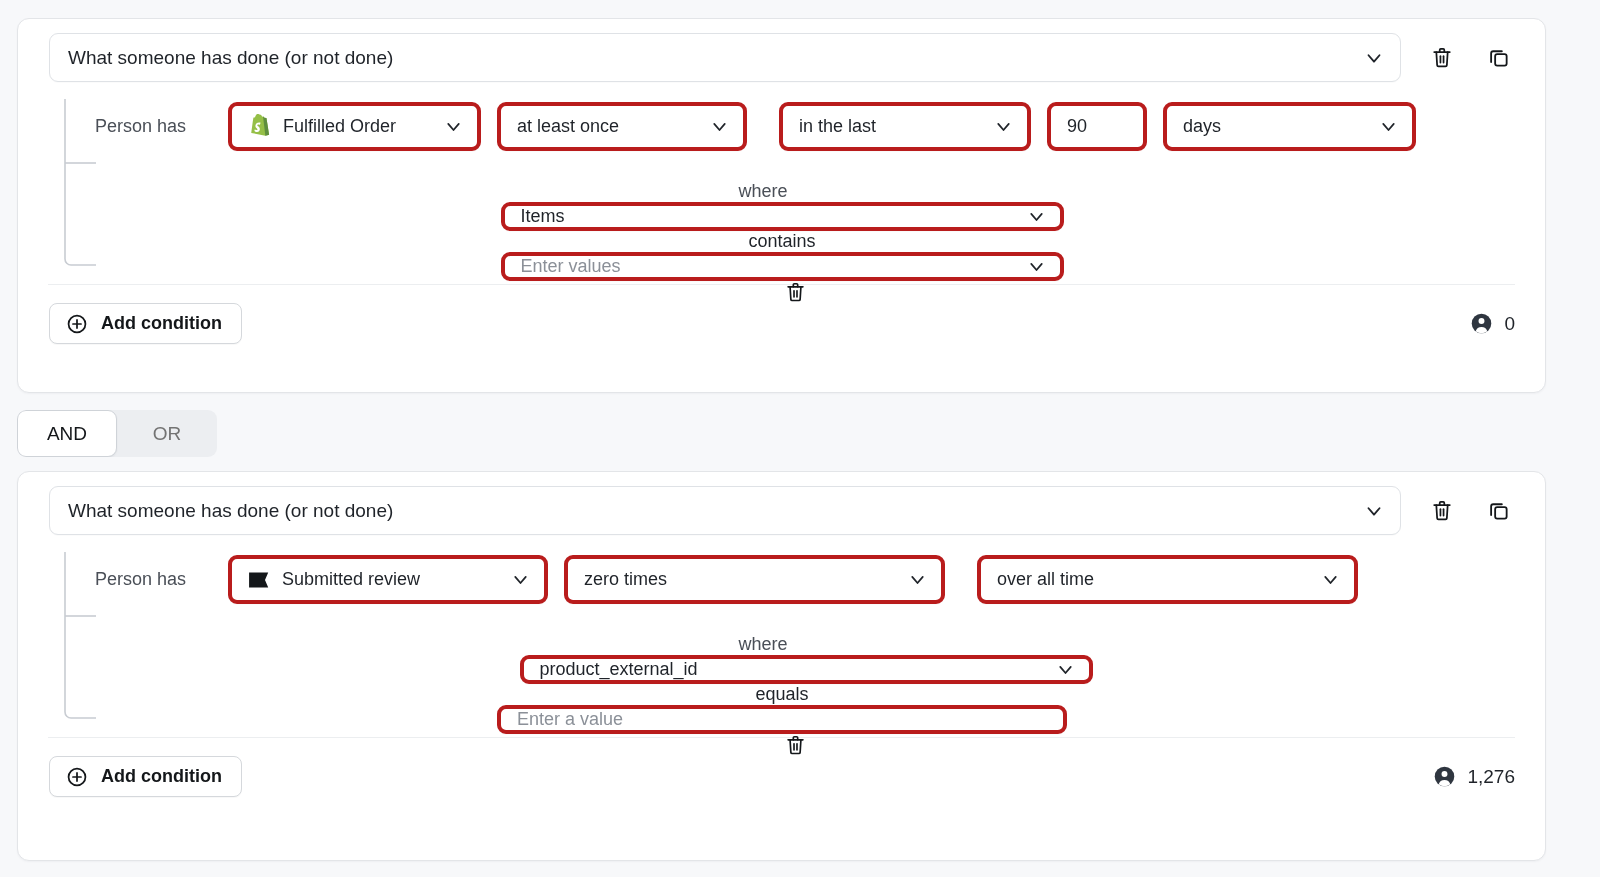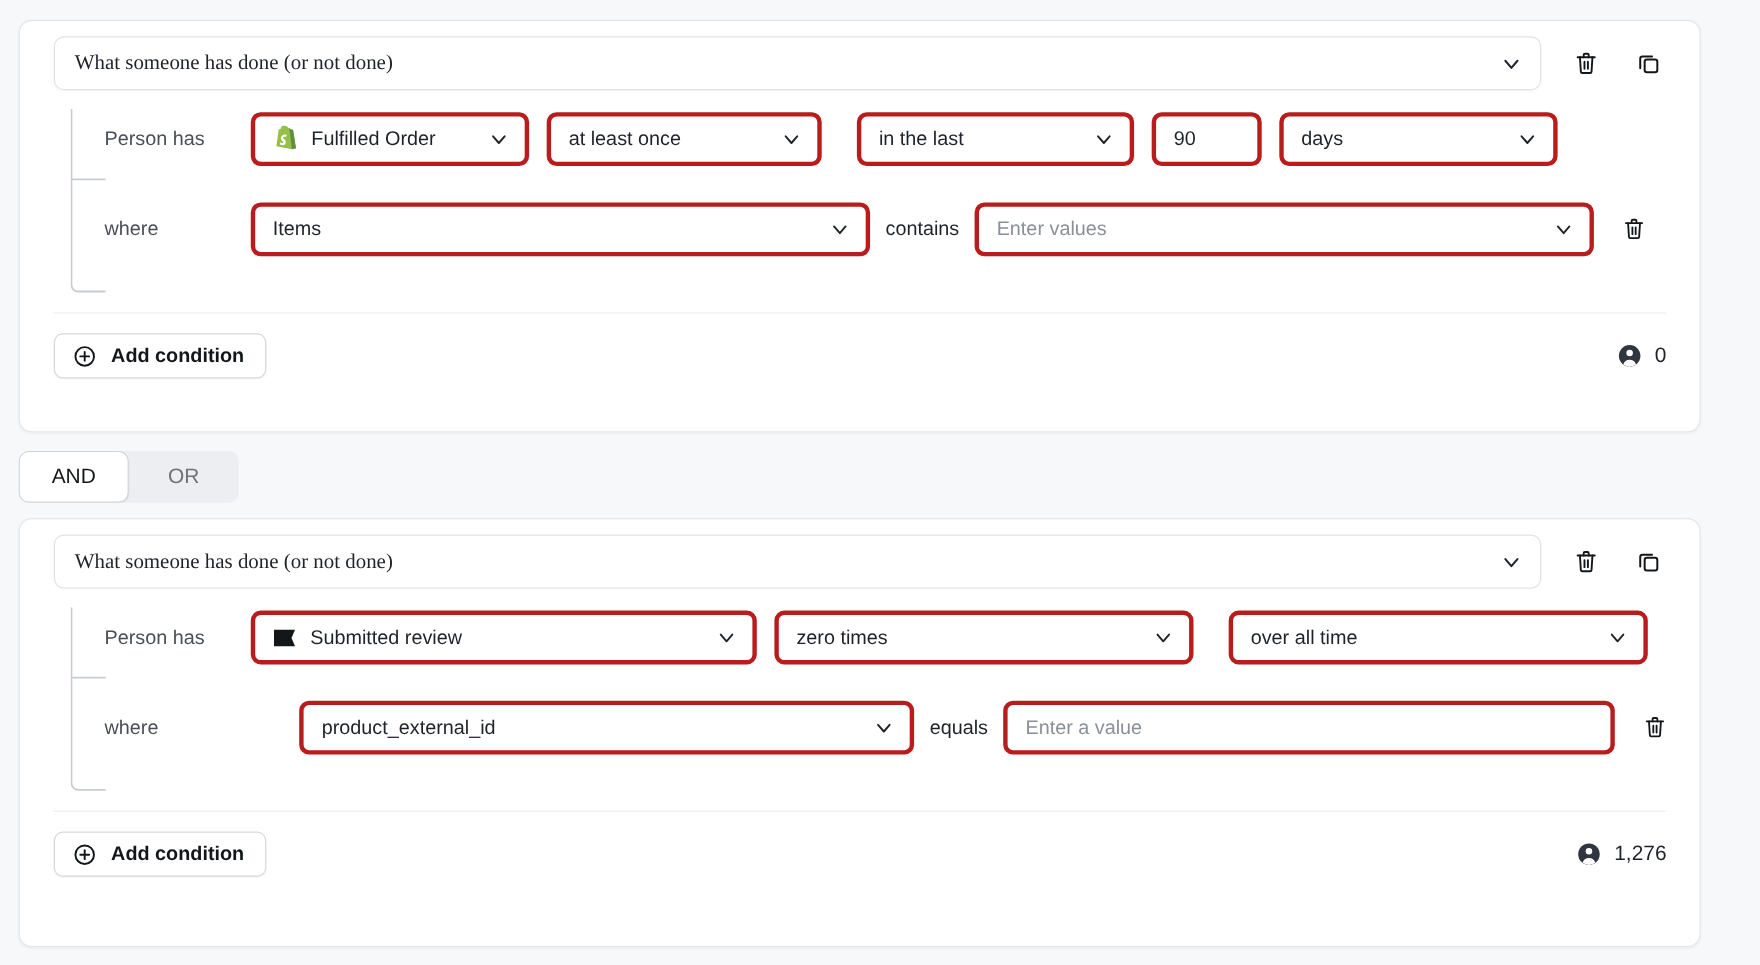--- a/index.html
+++ b/index.html
@@ -30,21 +30,20 @@
   #card-1 { top: 18px;  height: 375px; }
   #card-2 { top: 471px; height: 390px; }
 
   .card-inner { padding: 14px 30px 0 31px; position: relative; }
 
   
   .header-row {
     display: flex;
     align-items: center;
     gap: 0;
-    font-family: Liberation Serif, serif;
   }
   .header-select {
     flex: 0 0 1352px;
     height: 49px;
     border: 1px solid #dfe2e6;
     border-radius: 9px;
     background: #fff;
     display: flex;
     align-items: center;
     padding: 0 15px 0 18px;
@@ -80,21 +79,21 @@
     pointer-events: none;
   }
 
   .cond-row {
     display: flex;
     align-items: center;
     height: 55px;
     margin-left: 0;
   }
   .row-gap-1 { margin-top: 17px; }
-  .row-gap-2 { margin-top: 27px; }
+  .row-gap-2 { margin-top: 27px; flex-direction: column; }
 
   .row-label {
     font-size: 18px;
     color: #4a4f57;
     white-space: nowrap;
   }
   .lbl-person { width: 133px; margin-left: 46px; }
   .lbl-where  { width: 133px; margin-left: 46px; }
 
   .inline-label {
@@ -129,21 +128,21 @@
   
   .w-event1   { width: 253px; }
   .w-freq1    { width: 250px; }
   .w-time1    { width: 252px; }
   .w-num1     { width: 100px; }
   .w-unit1    { width: 253px; }
   
   .w-attr1    { width: 563px; }
   .w-val1     { width: 563px; }
   
-  .w-event2   { width: 460px; }
+  .w-event2   { width: 320px; }
   .w-freq2    { width: 381px; }
   .w-time2    { width: 381px; }
   
   .w-attr2    { width: 573px; margin-left: 48px; }
   .w-val2     { width: 570px; }
 
   .chev { margin-left: 8px; display: flex; align-items: center; flex: 0 0 auto; }
 
   .row-trash { margin-left: 26px; display:flex; align-items:center; cursor:pointer; }
 

